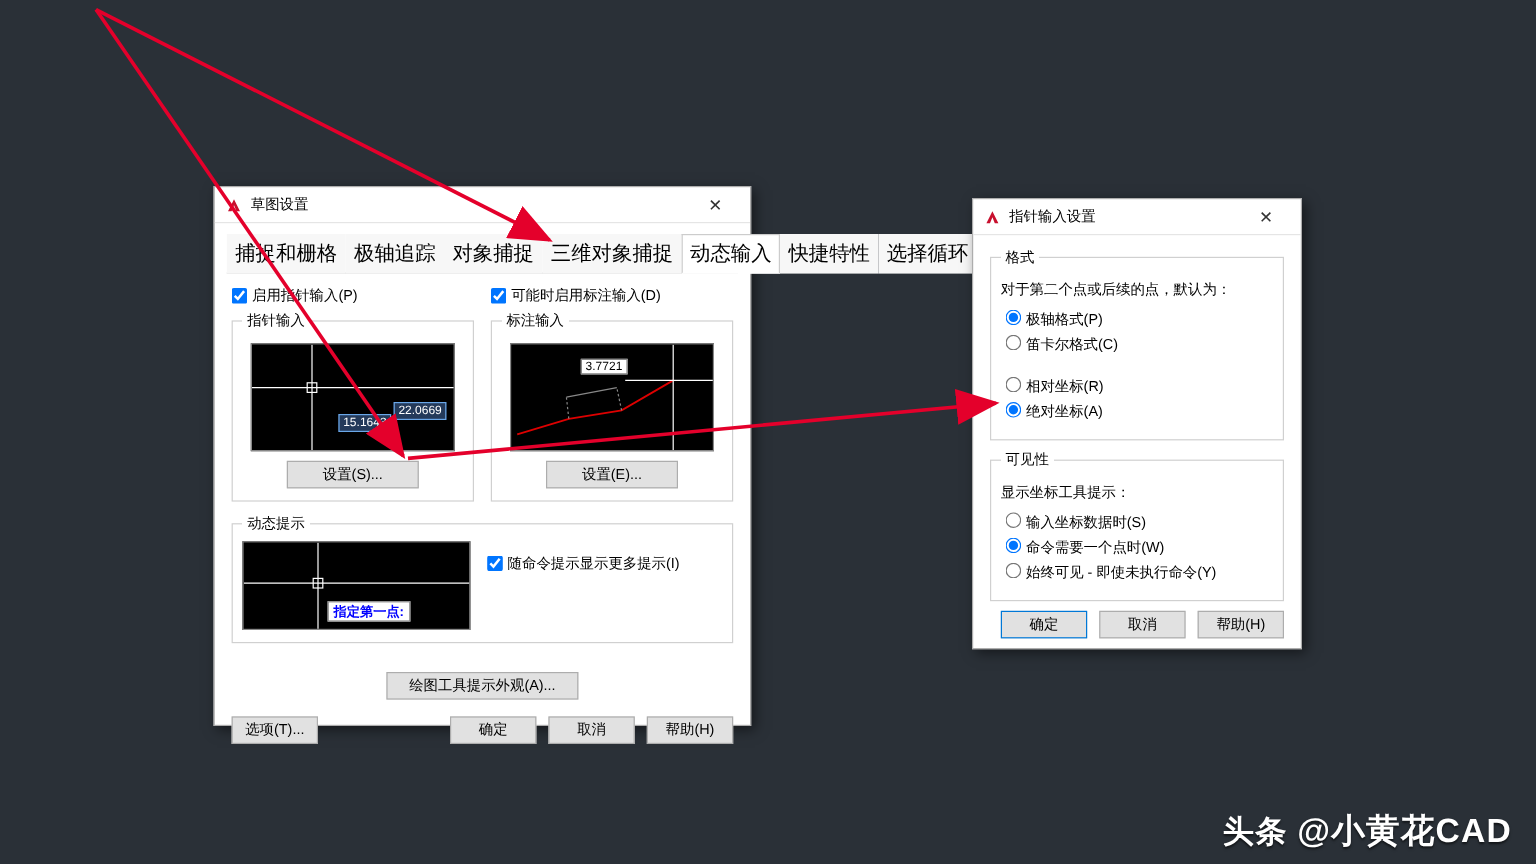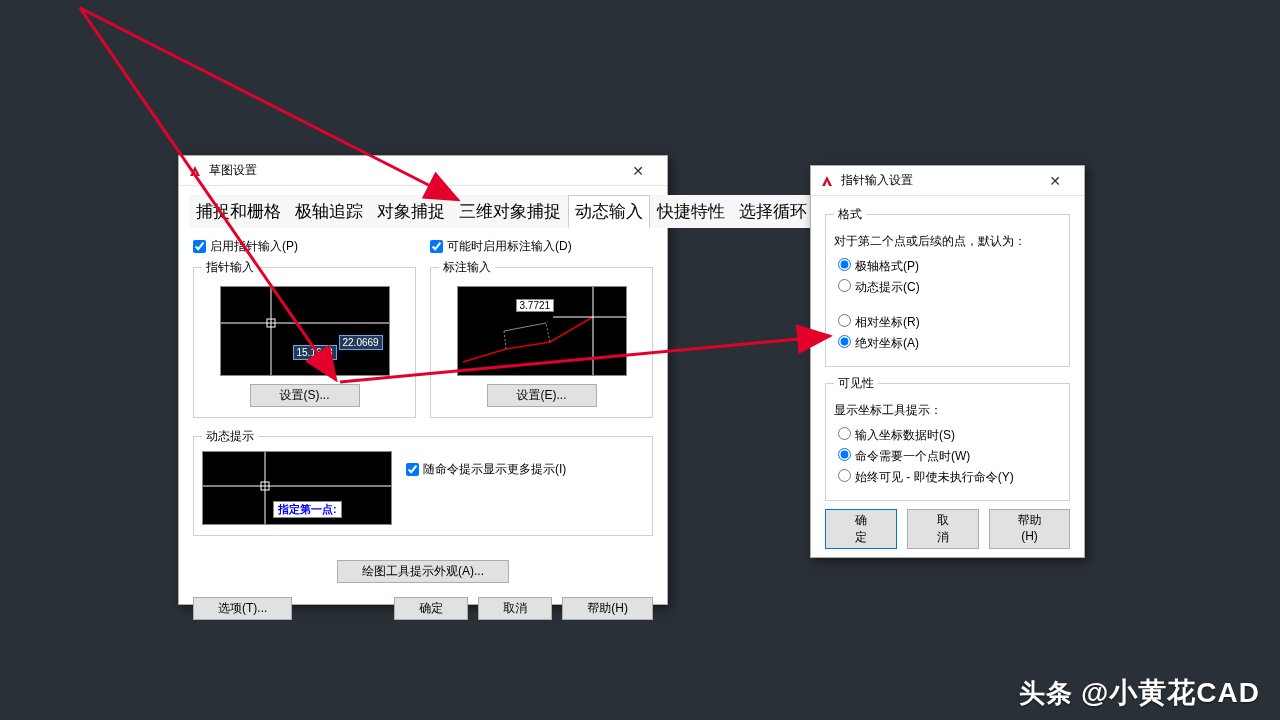--- a/index.html
+++ b/index.html
@@ -63,21 +63,21 @@
   .check input { margin:0; }
   fieldset {
     border:1px solid #d0d0d0;
     margin:2px 0 8px 0;
     padding:6px 8px 10px 8px;
   }
   fieldset legend { padding:0 4px; font-size:12px; }
   .btn {
     display:inline-block;
     min-width:72px;
-    padding:2px 24px;
+    padding:2px 4px;
     border:1px solid #adadad;
     background:#e1e1e1;
     text-align:center;
     font-size:12px;
     cursor:pointer;
   }
   .btn.primary { border:1px solid #0078d7; }
   .btn-row { display:flex; gap:10px; justify-content:flex-end; margin-top:8px; }
   .preview {
     background:#000;
@@ -116,21 +116,21 @@
   .arrow-svg {
     position:absolute;
     top:0; left:0;
     width:1280px; height:720px;
     pointer-events:none;
   }
 </style>
 </head>
 <body>
 
-<div class="dialog" style="left:178px; top:155px; width:490px; height:450px;">
+<div class="dialog" style="left:178px; top:155px; width:448px; height:450px;">
   <div class="titlebar">
     <span class="app-icon">
       <svg width="14" height="14" viewBox="0 0 14 14">
           <path d="M2 12 L7 2 L12 12 L9 12 L7 7 L5 12 Z" fill="#c8102e"></path>
         </svg>
     </span>
     <span>草图设置</span>
     <div class="close-x">✕</div>
   </div>
   <div class="tabs">
@@ -240,21 +240,21 @@
   <div class="dlg-body">
     <fieldset>
       <legend>格式</legend>
       <div class="section-label">对于第二个点或后续的点，默认为：</div>
       <label class="radio-row" style="margin-top:8px;">
         <input type="radio" name="fmt1" checked="" style="">
         <span>极轴格式(P)</span>
       </label>
       <label class="radio-row">
         <input type="radio" name="fmt1" style="">
-        <span>动态提示(C)</span>
+        <span>笛卡尔格式(C)</span>
       </label>
       <div style="height:10px;"></div>
       <label class="radio-row">
         <input type="radio" name="fmt2" style="">
         <span>相对坐标(R)</span>
       </label>
       <label class="radio-row">
         <input type="radio" name="fmt2" checked="" style="">
         <span>绝对坐标(A)</span>
       </label>

